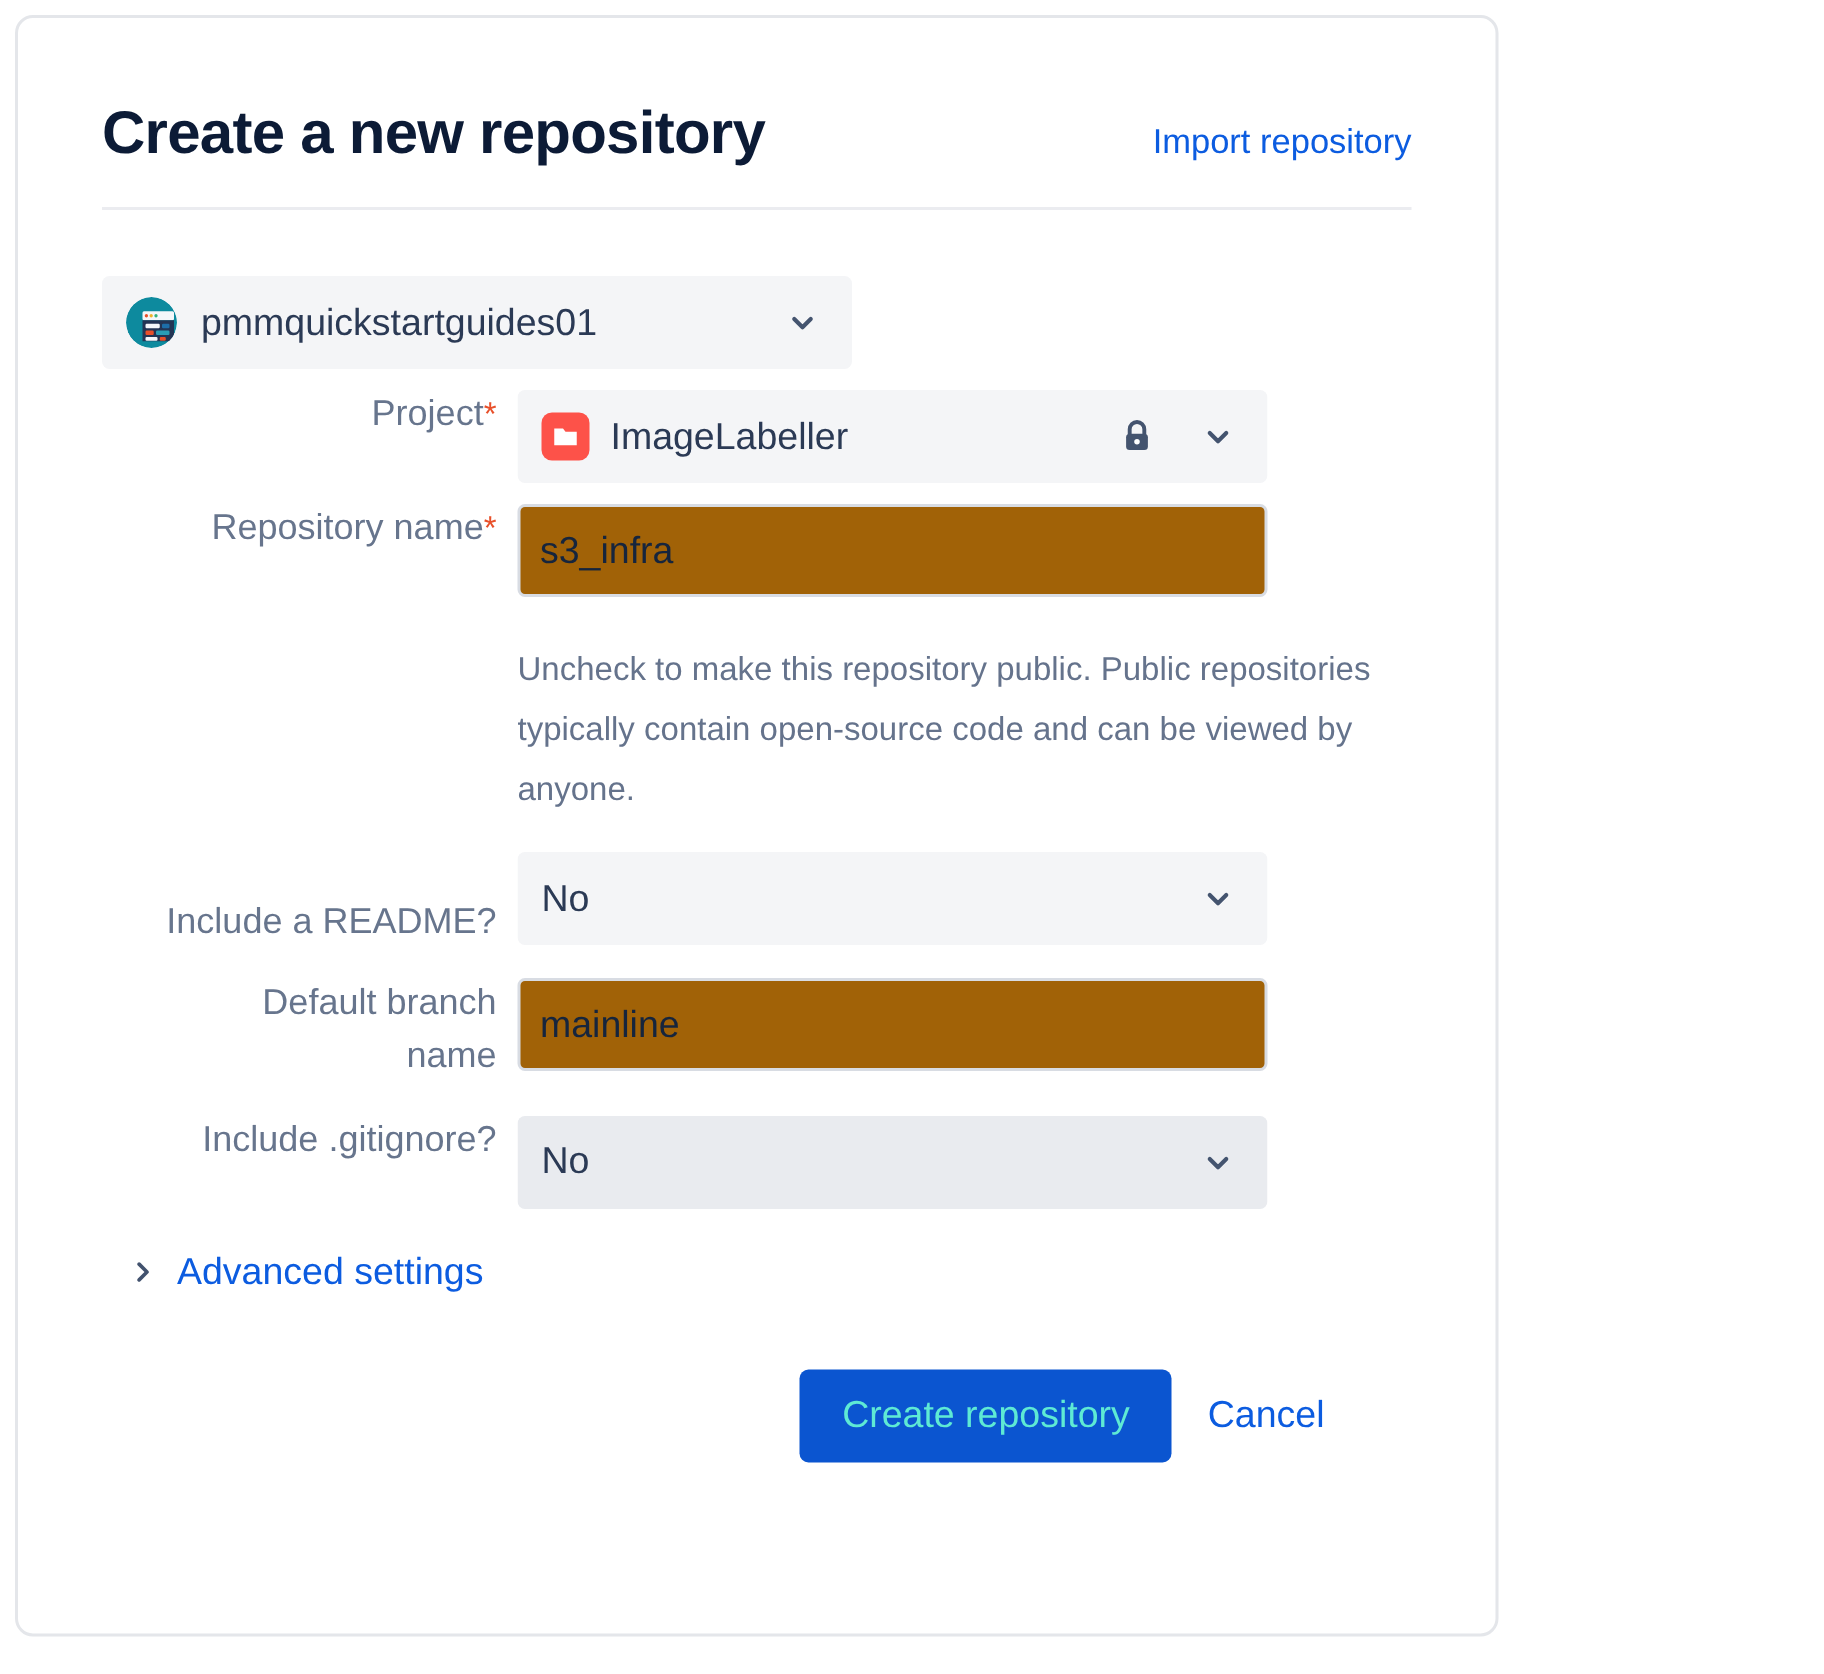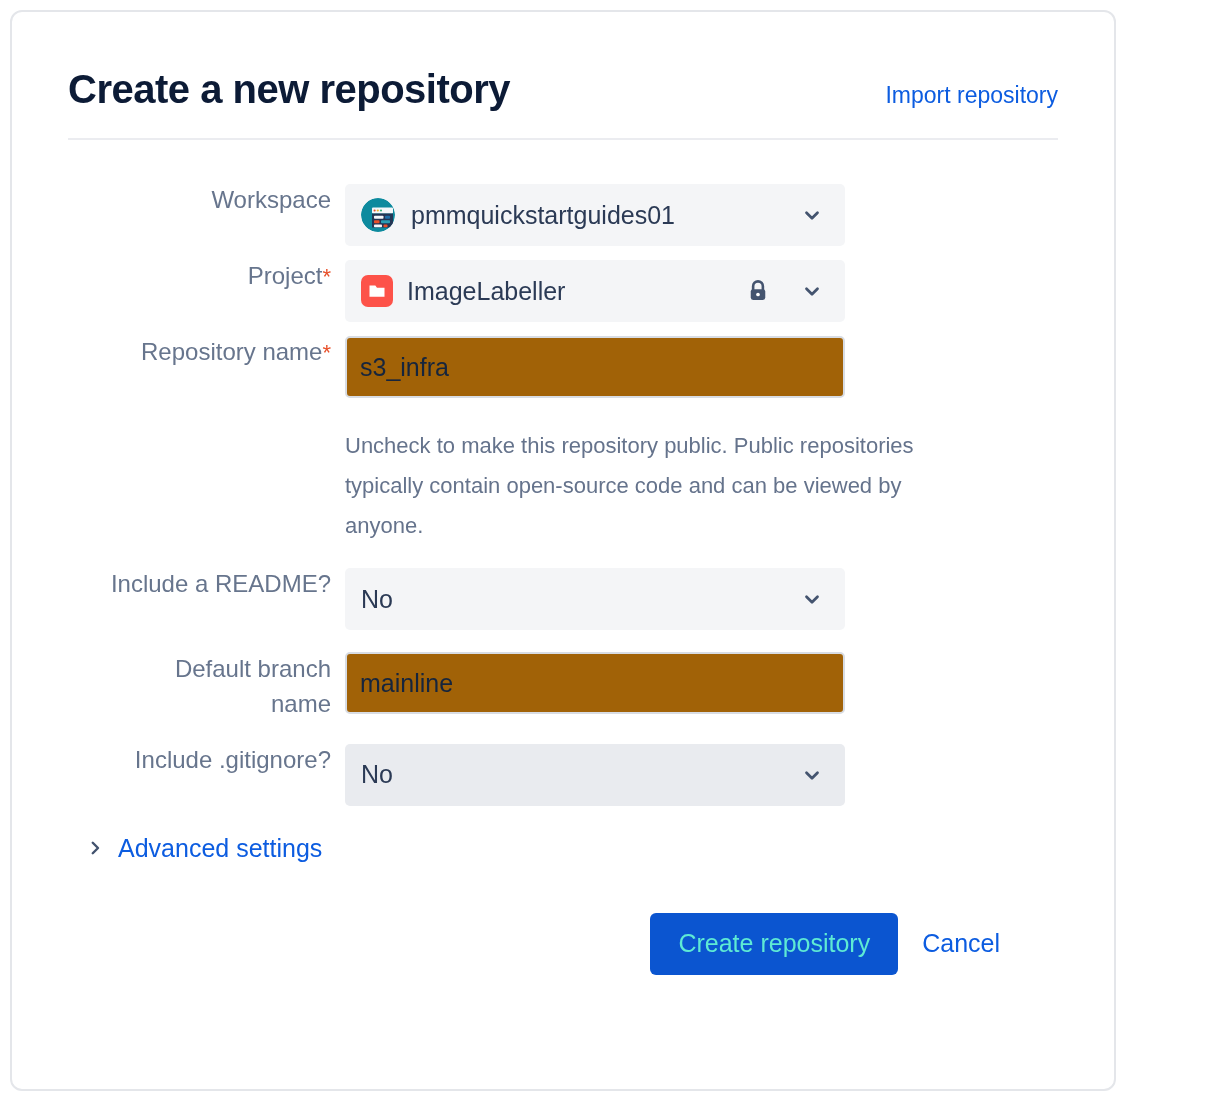--- a/index.html
+++ b/index.html
@@ -12,21 +12,21 @@
     width: 1216px;
     height: 1116px;
     font-family: "Liberation Sans", sans-serif;
     -webkit-font-smoothing: antialiased;
   }
 
   .card {
     position: absolute;
     left: 10px;
     top: 10px;
-    width: 1106px;
+    width: 989px;
     height: 1081px;
     box-sizing: border-box;
     background: #ffffff;
     border: 2px solid #e4e6ea;
     border-radius: 12px;
     overflow: hidden;
   }
 
   .card-inner {
     padding: 54px 56px 0 56px;
@@ -263,21 +263,20 @@
 
     <div class="header-row">
       <h1 class="page-title">Create a new repository</h1>
       <a class="import-link">Import repository</a>
     </div>
     <div class="header-divider"></div>
 
     <div class="form">
 
       <div class="row">
-        <div class="label-col">Workspace</div>
         <div class="field-col">
           <div class="select">
             <span class="ws-avatar">
               <svg width="34" height="34" viewBox="0 0 34 34" aria-hidden="true">
                 <circle cx="17" cy="17" r="17" fill="#0d8a9e"></circle>
                 <rect x="11" y="9.5" width="21" height="6" rx="1" fill="#f4f7fa"></rect>
                 <circle cx="13.6" cy="12.5" r="1.1" fill="#e8502a"></circle>
                 <circle cx="16.8" cy="12.5" r="1.1" fill="#f0b429"></circle>
                 <circle cx="20" cy="12.5" r="1.1" fill="#36b37e"></circle>
                 <rect x="11" y="15.5" width="21" height="14" fill="#233554"></rect>
@@ -340,21 +339,21 @@
 
       <div class="helper-row">
         <div class="label-col"></div>
         <div class="helper">
           <div>Uncheck to make this repository public. Public repositories</div>
           <div>typically contain open-source code and can be viewed by</div>
           <div>anyone.</div>
         </div>
       </div>
 
-      <div class="row" style="margin-top:22px;">
+      <div class="row" style="margin-top:22px;align-items:flex-end;">
         <div class="label-col">Include a README?</div>
         <div class="field-col">
           <div class="select">
             <span class="value">No</span>
             <span class="chev">
               <svg width="22" height="22" viewBox="0 0 24 24" aria-hidden="true">
                 <path d="M6 9.5 L12 15.5 L18 9.5" fill="none" stroke="#44546f" stroke-width="3" stroke-linecap="round" stroke-linejoin="round"></path>
               </svg>
             </span>
           </div>

